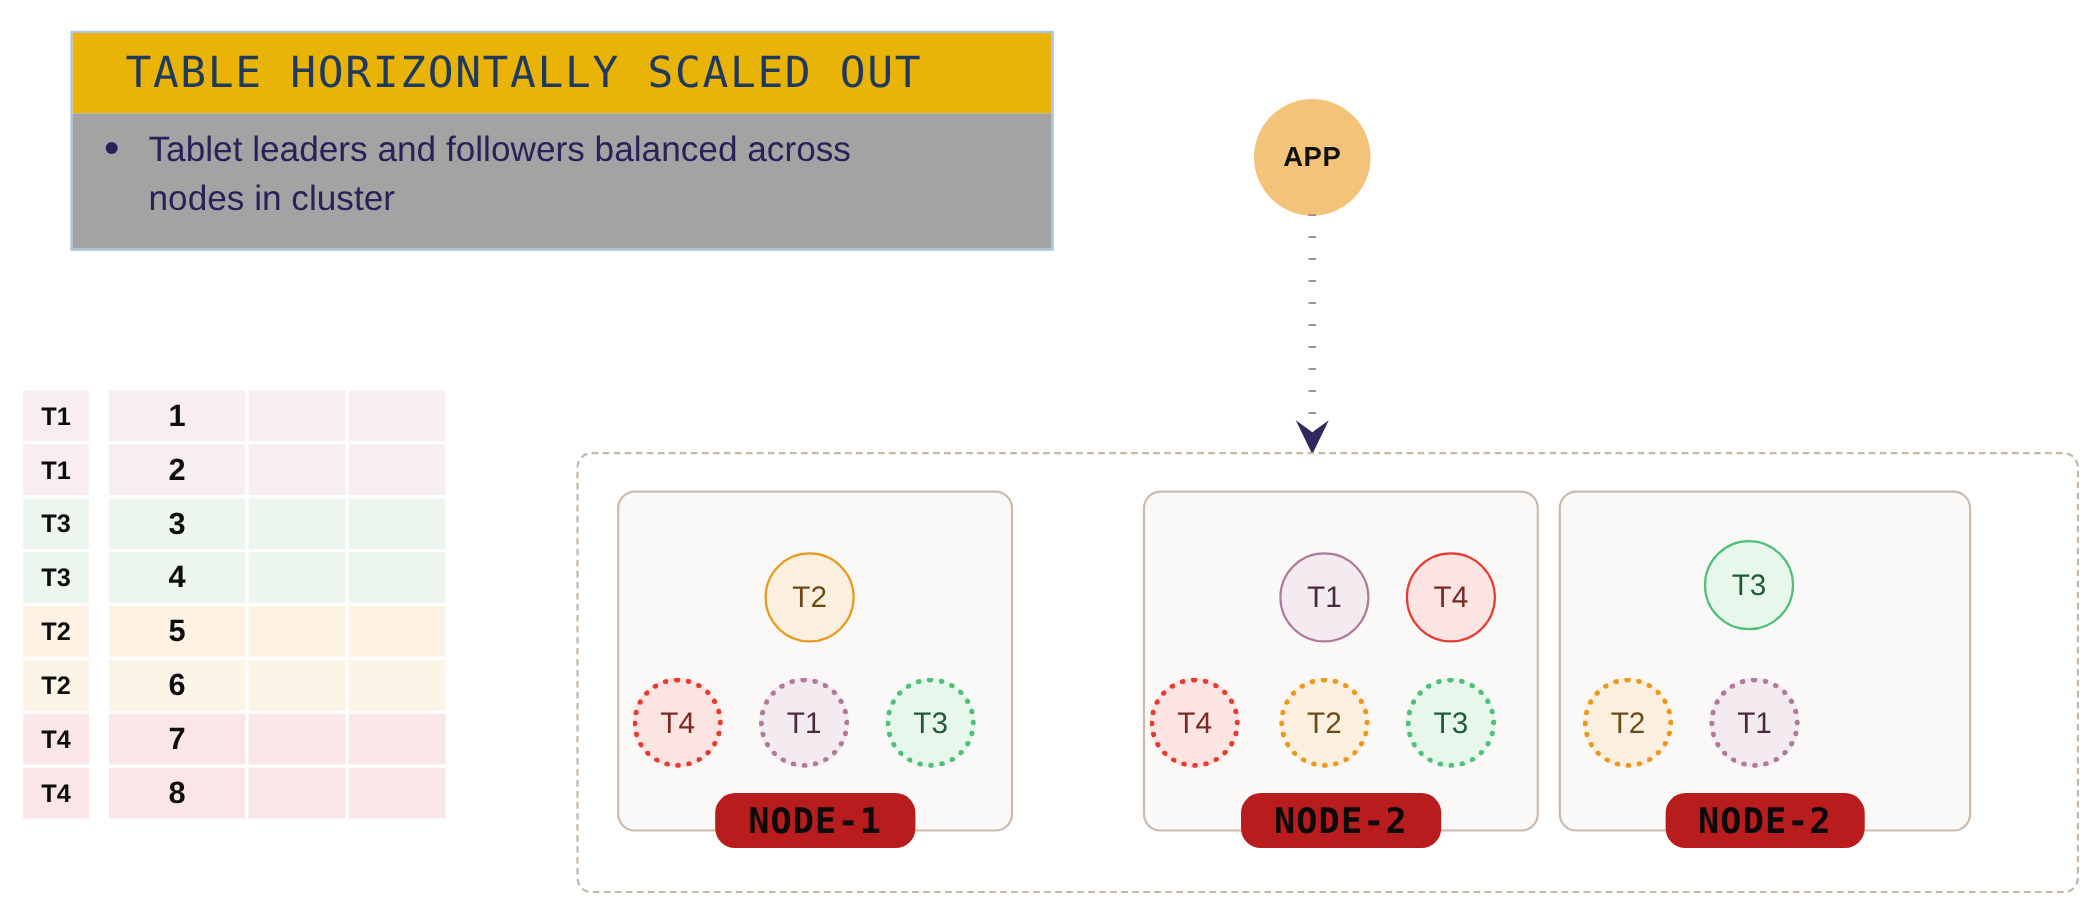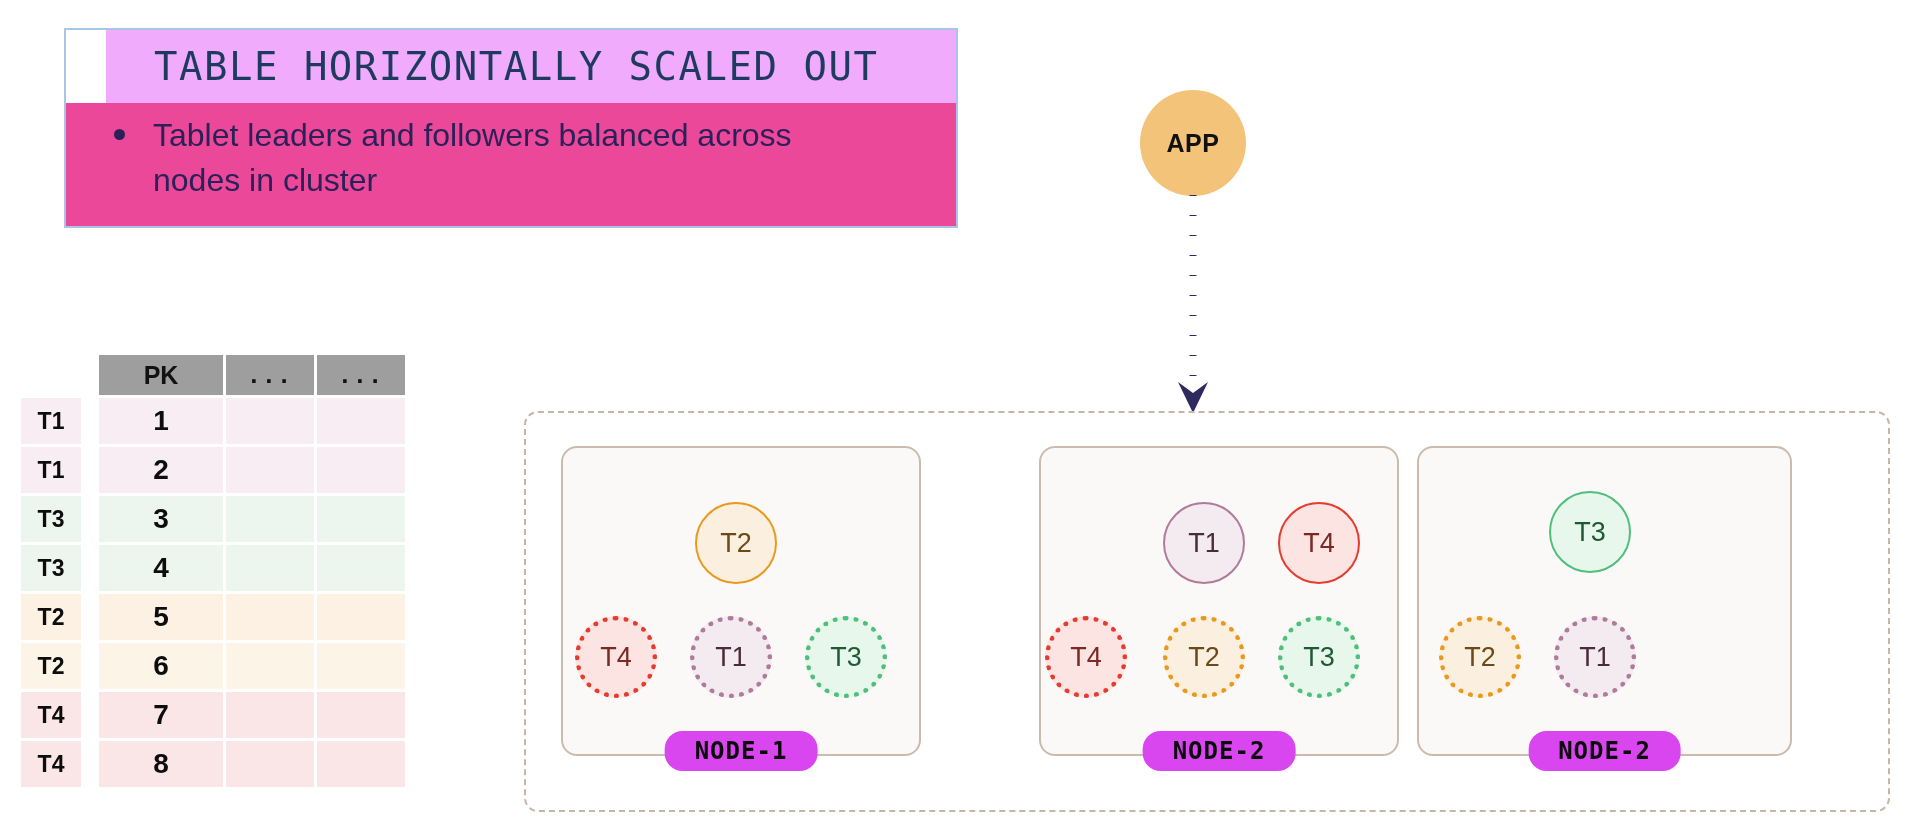--- a/index.html
+++ b/index.html
@@ -15,26 +15,25 @@
     border:2px solid #A9C4E4;
     box-sizing:border-box;
     background:#ffffff;
   }
   #callout-title {
     font-family:"DejaVu Sans Mono", monospace;
     font-size:39px; letter-spacing:1.5px;
     color:#1F3A5F; font-weight:400;
     padding:14px 0 14px 48px;
     white-space:nowrap;
-    background:#f0abfc;
-    margin-left:40px;
+    background:#eab308;
   }
   #callout-body {
-    background:#ec4899;
-    padding:10px 20px 18px 30px;
+    background:#a3a3a3;
+    padding:10px 20px 18px 12px;
   }
   .bullet-row { display:flex; align-items:flex-start; margin:0 0 4px 0; }
   .bullet-dot {
     flex:0 0 auto; width:11px; height:11px; border-radius:50%;
     background:#2B2158; margin:16px 28px 0 18px;
   }
   .bullet-text {
     font-size:32px; line-height:1.42; color:#2B2158;
     max-width:700px;
   }
@@ -71,24 +70,24 @@
     background:#FBF9F7;
     border:2px solid #CBBBAE; border-radius:16px;
     box-sizing:border-box;
   }
   #node-card-1 { left:35px;  width:360px; }
   #node-card-2 { left:513px; width:360px; }
   #node-card-3 { left:891px; width:375px; }
 
   .node-pill {
     position:absolute; bottom:-17px; left:50%; transform:translateX(-50%);
-    background:#d946ef; border-radius:18px;
+    background:#b91c1c; border-radius:18px;
     padding:6px 30px;
     font-family:"DejaVu Sans Mono", monospace;
-    font-weight:bold; font-size:24px; letter-spacing:1px; color:#0B0B0B;
+    font-weight:bold; font-size:32px; letter-spacing:1px; color:#0B0B0B;
     white-space:nowrap;
   }
 
   
   .tablet {
     position:absolute; width:82px; height:82px; border-radius:50%;
     display:flex; align-items:center; justify-content:center;
     font-size:27px; font-weight:400;
     box-sizing:border-box;
   }
@@ -119,27 +118,20 @@
     <div class="bullet-row">
       <span class="bullet-dot"></span>
       <span class="bullet-text">Tablet leaders and followers balanced across nodes in cluster</span>
     </div>
   </div>
 </div>
 
 <div id="table-wrap">
   <table class="tbl">
     <tbody>
-        <tr>
-      <td class="hdr-blank"></td>
-      <td class="spacer-col"></td>
-      <th class="hcell pk">PK</th>
-      <th class="hcell dots">...</th>
-      <th class="hcell dots">...</th>
-    </tr>
     <tr>
       <td class="rowlabel" style="background: rgb(247, 237, 242);">T1</td>
       <td class="spacer-col"></td>
       <td class="dcell pk" style="background: rgb(247, 237, 242);">1</td>
       <td class="dcell blank" style="background: rgb(247, 237, 242);"></td>
       <td class="dcell blank" style="background: rgb(247, 237, 242);"></td>
     </tr>
     <tr>
       <td class="rowlabel" style="background: rgb(247, 237, 242);">T1</td>
       <td class="spacer-col"></td>

